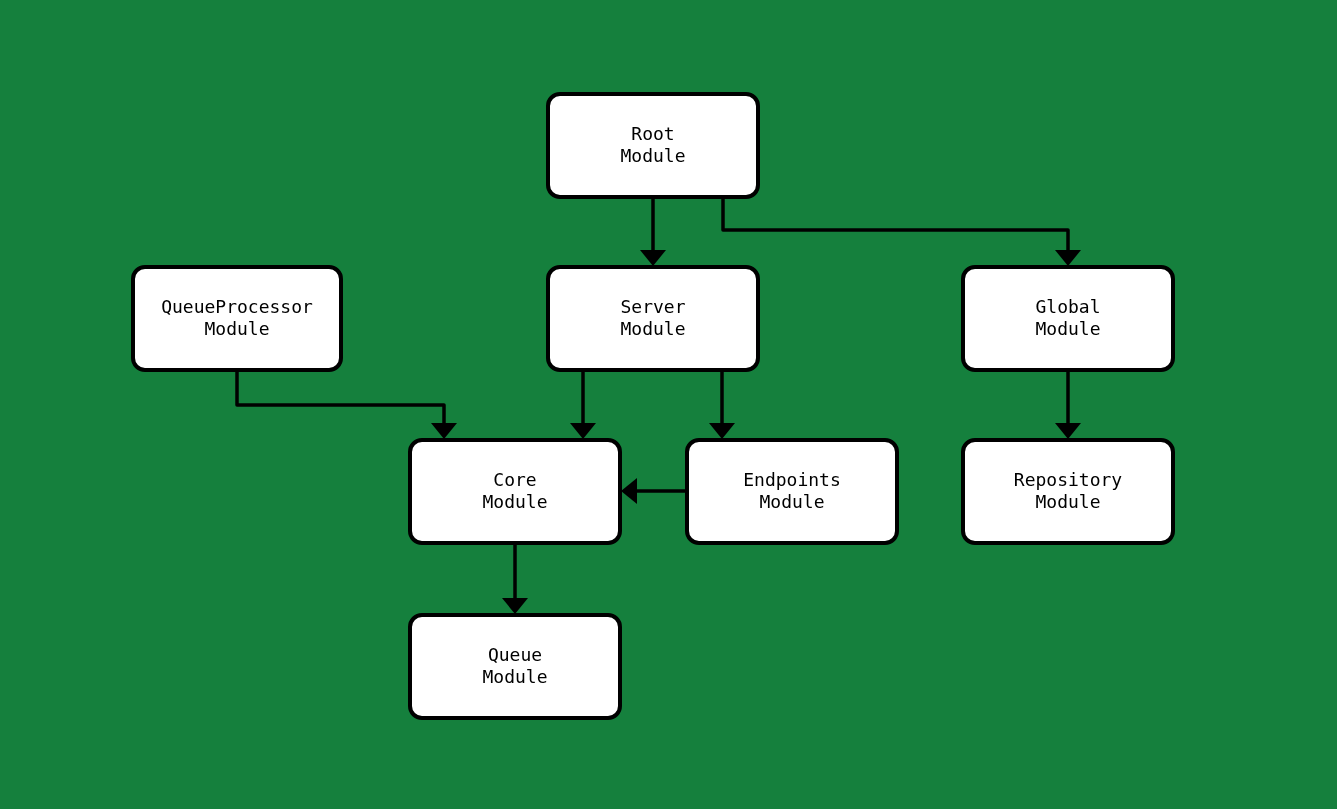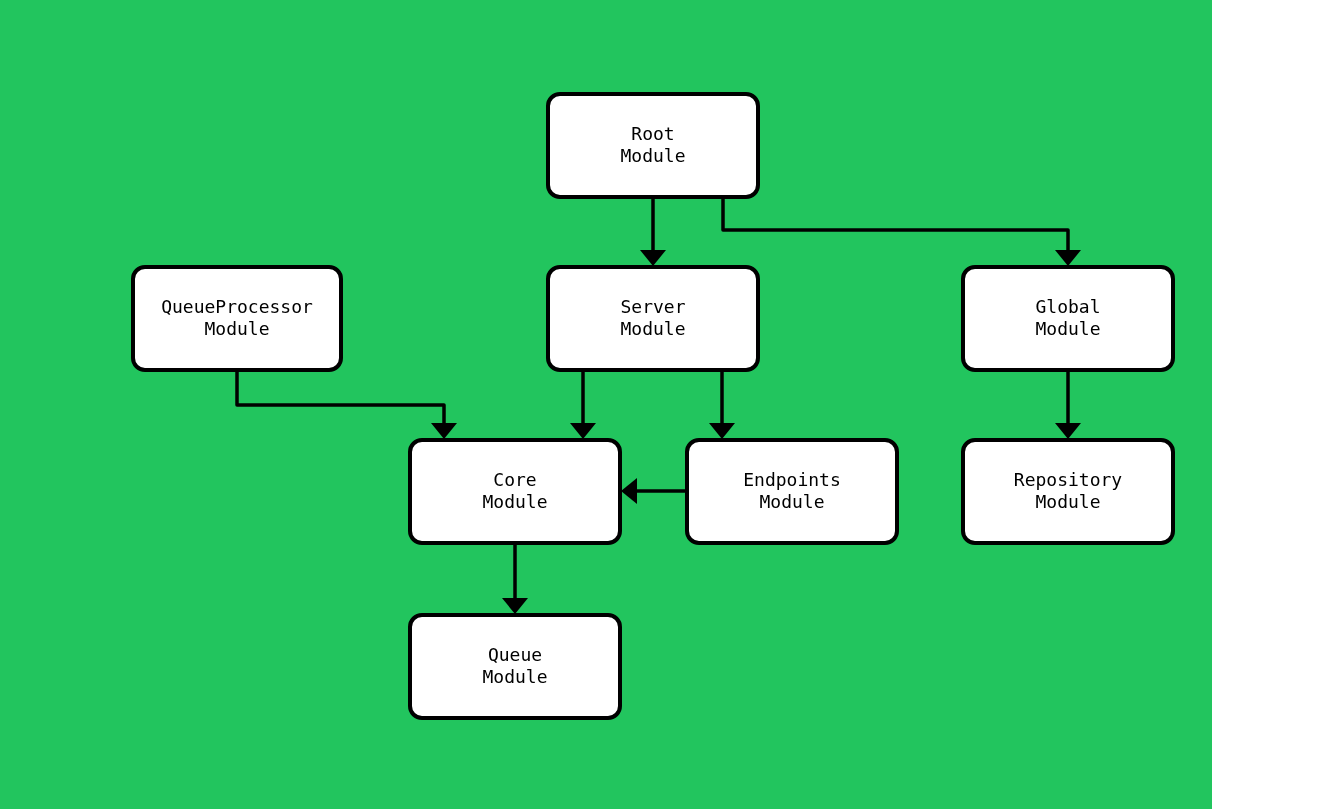--- a/index.html
+++ b/index.html
@@ -2,23 +2,23 @@
 <html><head>
 <meta charset="utf-8">
 <style>
   html, body {
     margin: 0;
     padding: 0;
     background: #ffffff;
   }
   #diagram-canvas {
     position: relative;
-    width: 1212px;
+    width: 1337px;
     height: 809px;
-    background: #22c55e;
+    background: #15803d;
     overflow: hidden;
   }
   svg.diagram-svg {
     display: block;
     width: 1337px;
     height: 809px;
   }
   .node-box {
     fill: #ffffff;
     stroke: #000000;

